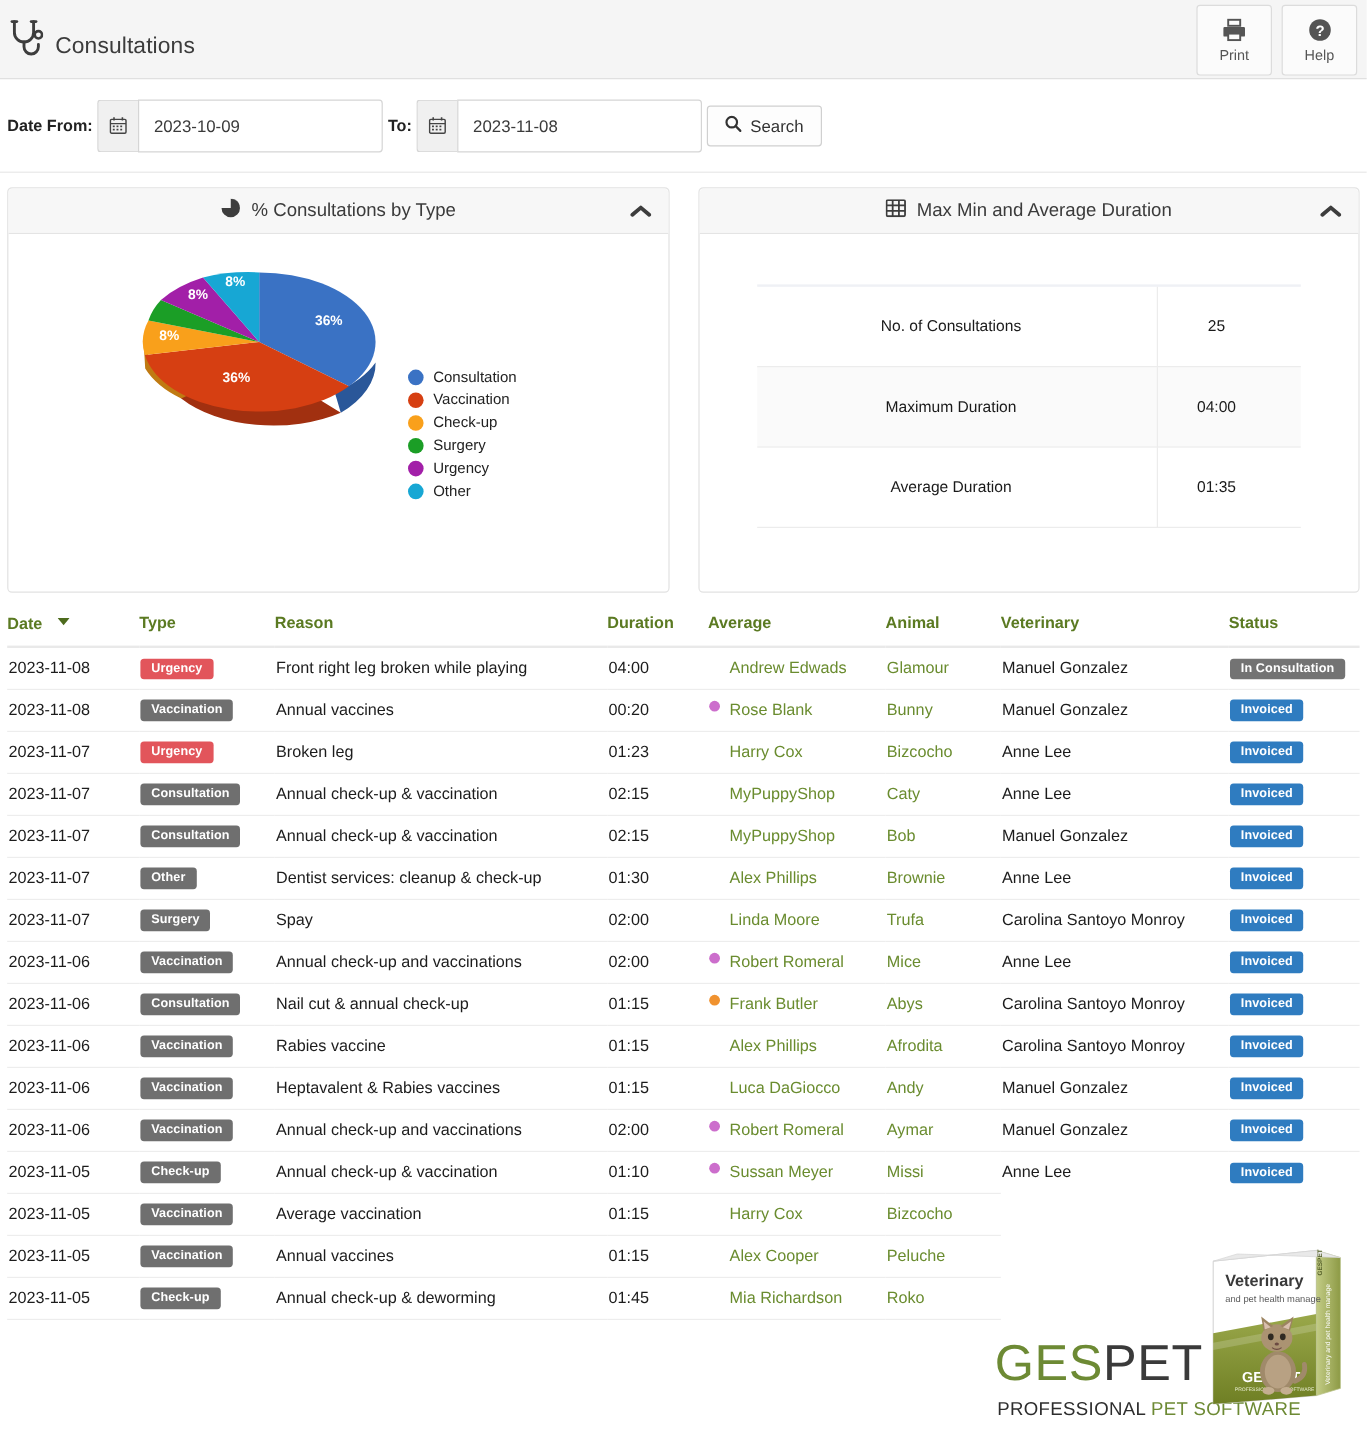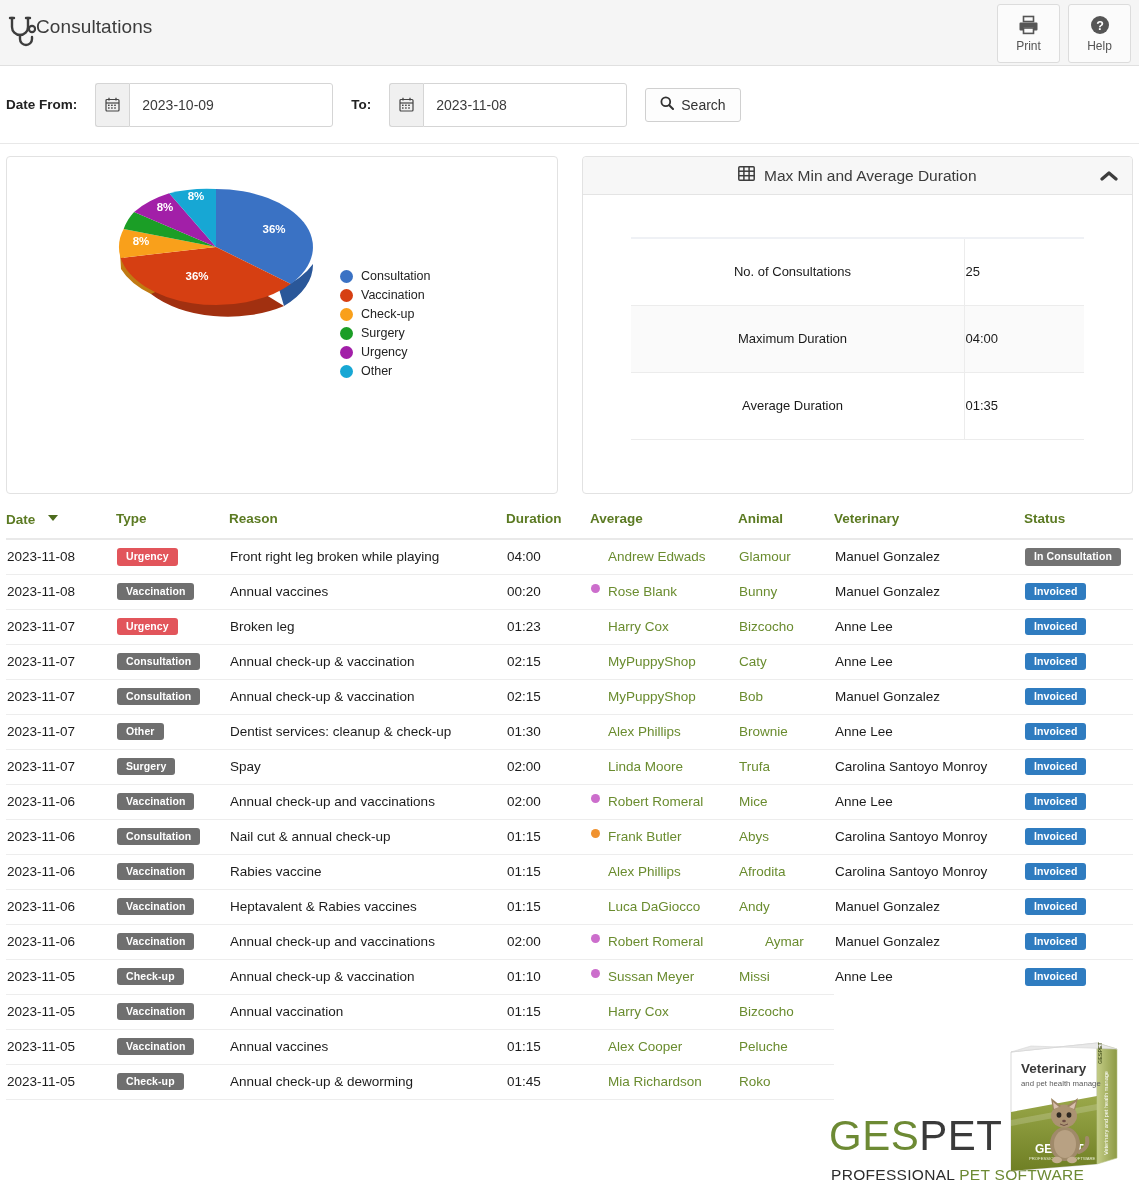--- a/index.html
+++ b/index.html
@@ -15,21 +15,21 @@
   
   .topbar {
     position: relative;
     height: 66px;
     background: #f5f5f5;
     border-bottom: 1px solid #e0e0e0;
     display: flex;
     align-items: center;
     padding-left: 8px;
   }
-  .page-title-wrap { display: flex; align-items: flex-start; }
+  .page-title-wrap { display: flex; align-items: flex-end; gap: 10px; }
   .steth-icon { width: 28px; height: 34px; flex: 0 0 auto; }
   .page-title { font-size: 19px; color: #3c3c3c; font-weight: 400; letter-spacing: .1px; }
 
   .topbar-actions {
     position: absolute; right: 8px; top: 4px;
     display: flex; gap: 8px;
   }
   .tool-btn {
     width: 63px; height: 59px;
     background: #fbfbfb;
@@ -43,21 +43,21 @@
   .tool-btn .tb-label { font-size: 12px; color: #555; }
   .tool-btn svg { display: block; }
 
   
   .filterbar {
     height: 78px;
     display: flex; align-items: center;
     padding: 0 6px;
     background: #fff;
     border-bottom: 1px solid #e8e8e8;
-    gap: 18px;
+    gap: 4px;
   }
   .filter-label { font-size: 13.5px; font-weight: bold; color: #222; white-space: nowrap; }
   .input-group { display: flex; align-items: stretch; }
   .addon {
     width: 34px;
     background: #f0f0f0;
     border: 1px solid #d5d5d5;
     border-right: none;
     border-radius: 3px 0 0 3px;
     display: flex; align-items: center; justify-content: center;
@@ -138,21 +138,21 @@
   .stats-table { width: 100%; border-collapse: collapse; }
   .stats-table td {
     font-size: 13px;
     color: #1a1a1a;
     height: 67px;
     border-bottom: 1px solid #ececec;
     font-family: "Liberation Sans", sans-serif;
   }
   .stats-table tr:first-child td { border-top: 2px solid #eff1f5; }
   .stats-table .st-label { text-align: center; padding-right: 10px; border-right: 1px solid #ececec; }
-  .stats-table .st-val { text-align: left; padding-right: 22px; width: 120px; margin-left: 40px; }
+  .stats-table .st-val { text-align: center; padding-right: 22px; width: 120px; margin-left: 40px; }
   .stats-table tr:nth-child(even) td { background: #fafafa; }
 
   
   .data-wrap { padding: 16px 6px 0 6px; }
   table.data { width: 100%; border-collapse: collapse; table-layout: fixed; }
   table.data th {
     text-align: left;
     font-size: 13.5px;
     color: #5b7a22;
     font-weight: bold;
@@ -316,20 +316,36 @@
         <line x1="9.2" y1="9.2" x2="13" y2="13" stroke="#333" stroke-width="2" stroke-linecap="round"></line>
       </svg>
     </span>
     <span>Search</span>
   </button>
 </div>
 
 <div class="panels">
 
   <div class="panel panel-left">
+    <div class="panel-head">
+      <div class="panel-title">
+        <span>
+          <svg width="17" height="17" viewBox="0 0 17 17">
+            <path d="M8.3 8.3 V0.6 A7.7 7.7 0 1 1 0.6 8.3 Z" fill="#3d3d3d"></path>
+            <path d="M9.6 0.7 A7.7 7.7 0 0 1 16 7.1 L9.6 7.1 Z" fill="#3d3d3d" opacity="0.55"></path>
+          </svg>
+        </span>
+        <span>% Consultations by Type</span>
+      </div>
+      <span class="collapse-btn">
+        <svg width="18" height="12" viewBox="0 0 18 12">
+          <path d="M2 9 L9 3 L16 9" fill="none" stroke="#3d3d3d" stroke-width="3.2" stroke-linecap="round" stroke-linejoin="round"></path>
+        </svg>
+      </span>
+    </div>
     <div class="panel-body">
       <div class="pie-area">
         <svg class="pie-svg" width="218" height="190" viewBox="0 0 218 190">
 
           <g>
             <path d="M105,95 L202,95 A97,58 0 0 1 173,137 L168,120 A97,58 0 0 0 202,95 Z" fill="#2a5799"></path>
             <path d="M105,95 L173,137 A97,58 0 0 1 40,125 L36,108 A97,58 0 0 0 168,120 Z" fill="#a13010"></path>
             <path d="M105,95 L40,125 A97,58 0 0 1 10,100 L9,83 A97,58 0 0 0 36,108 Z" fill="#c07a12"></path>
           </g>
 
@@ -626,21 +642,21 @@
           <td>2023-11-06</td>
           <td><span class="badge badge-grey">Vaccination</span></td>
           <td>Annual check-up and vaccinations</td>
           <td>02:00</td>
           <td>
             <span class="cust-cell">
               <span class="cust-dot" style="background: rgb(204, 110, 204);"></span>
               <a class="link" href="#" style="text-decoration: none;">Robert Romeral</a>
             </span>
           </td>
-          <td><a class="link" href="#" style="text-decoration: none; margin-left: 26px;">Aymar</a></td>
+          <td><a class="link" href="#" style="text-decoration: none;">Aymar</a></td>
           <td>Manuel Gonzalez</td>
           <td><span class="badge badge-status-blue">Invoiced</span></td>
         </tr>
         <tr>
           <td>2023-11-05</td>
           <td><span class="badge badge-grey">Check-up</span></td>
           <td>Annual check-up &amp; vaccination</td>
           <td>01:10</td>
           <td>
             <span class="cust-cell">
@@ -648,21 +664,21 @@
               <a class="link" href="#" style="text-decoration: none;">Sussan Meyer</a>
             </span>
           </td>
           <td><a class="link" href="#" style="text-decoration: none;">Missi</a></td>
           <td style="border-bottom: none;">Anne Lee</td>
           <td style="border-bottom: none;"><span class="badge badge-status-blue">Invoiced</span></td>
         </tr>
         <tr>
           <td>2023-11-05</td>
           <td><span class="badge badge-grey">Vaccination</span></td>
-          <td>Annual vaccination</td>
+          <td>Average vaccination</td>
           <td>01:15</td>
           <td>
             <span class="cust-cell">
               <span class="cust-dot none"></span>
               <a class="link" href="#" style="text-decoration: none;">Harry Cox</a>
             </span>
           </td>
           <td><a class="link" href="#" style="text-decoration: none;">Bizcocho</a></td>
           <td style="border-bottom: none;"></td>
           <td style="border-bottom: none;"></td>

